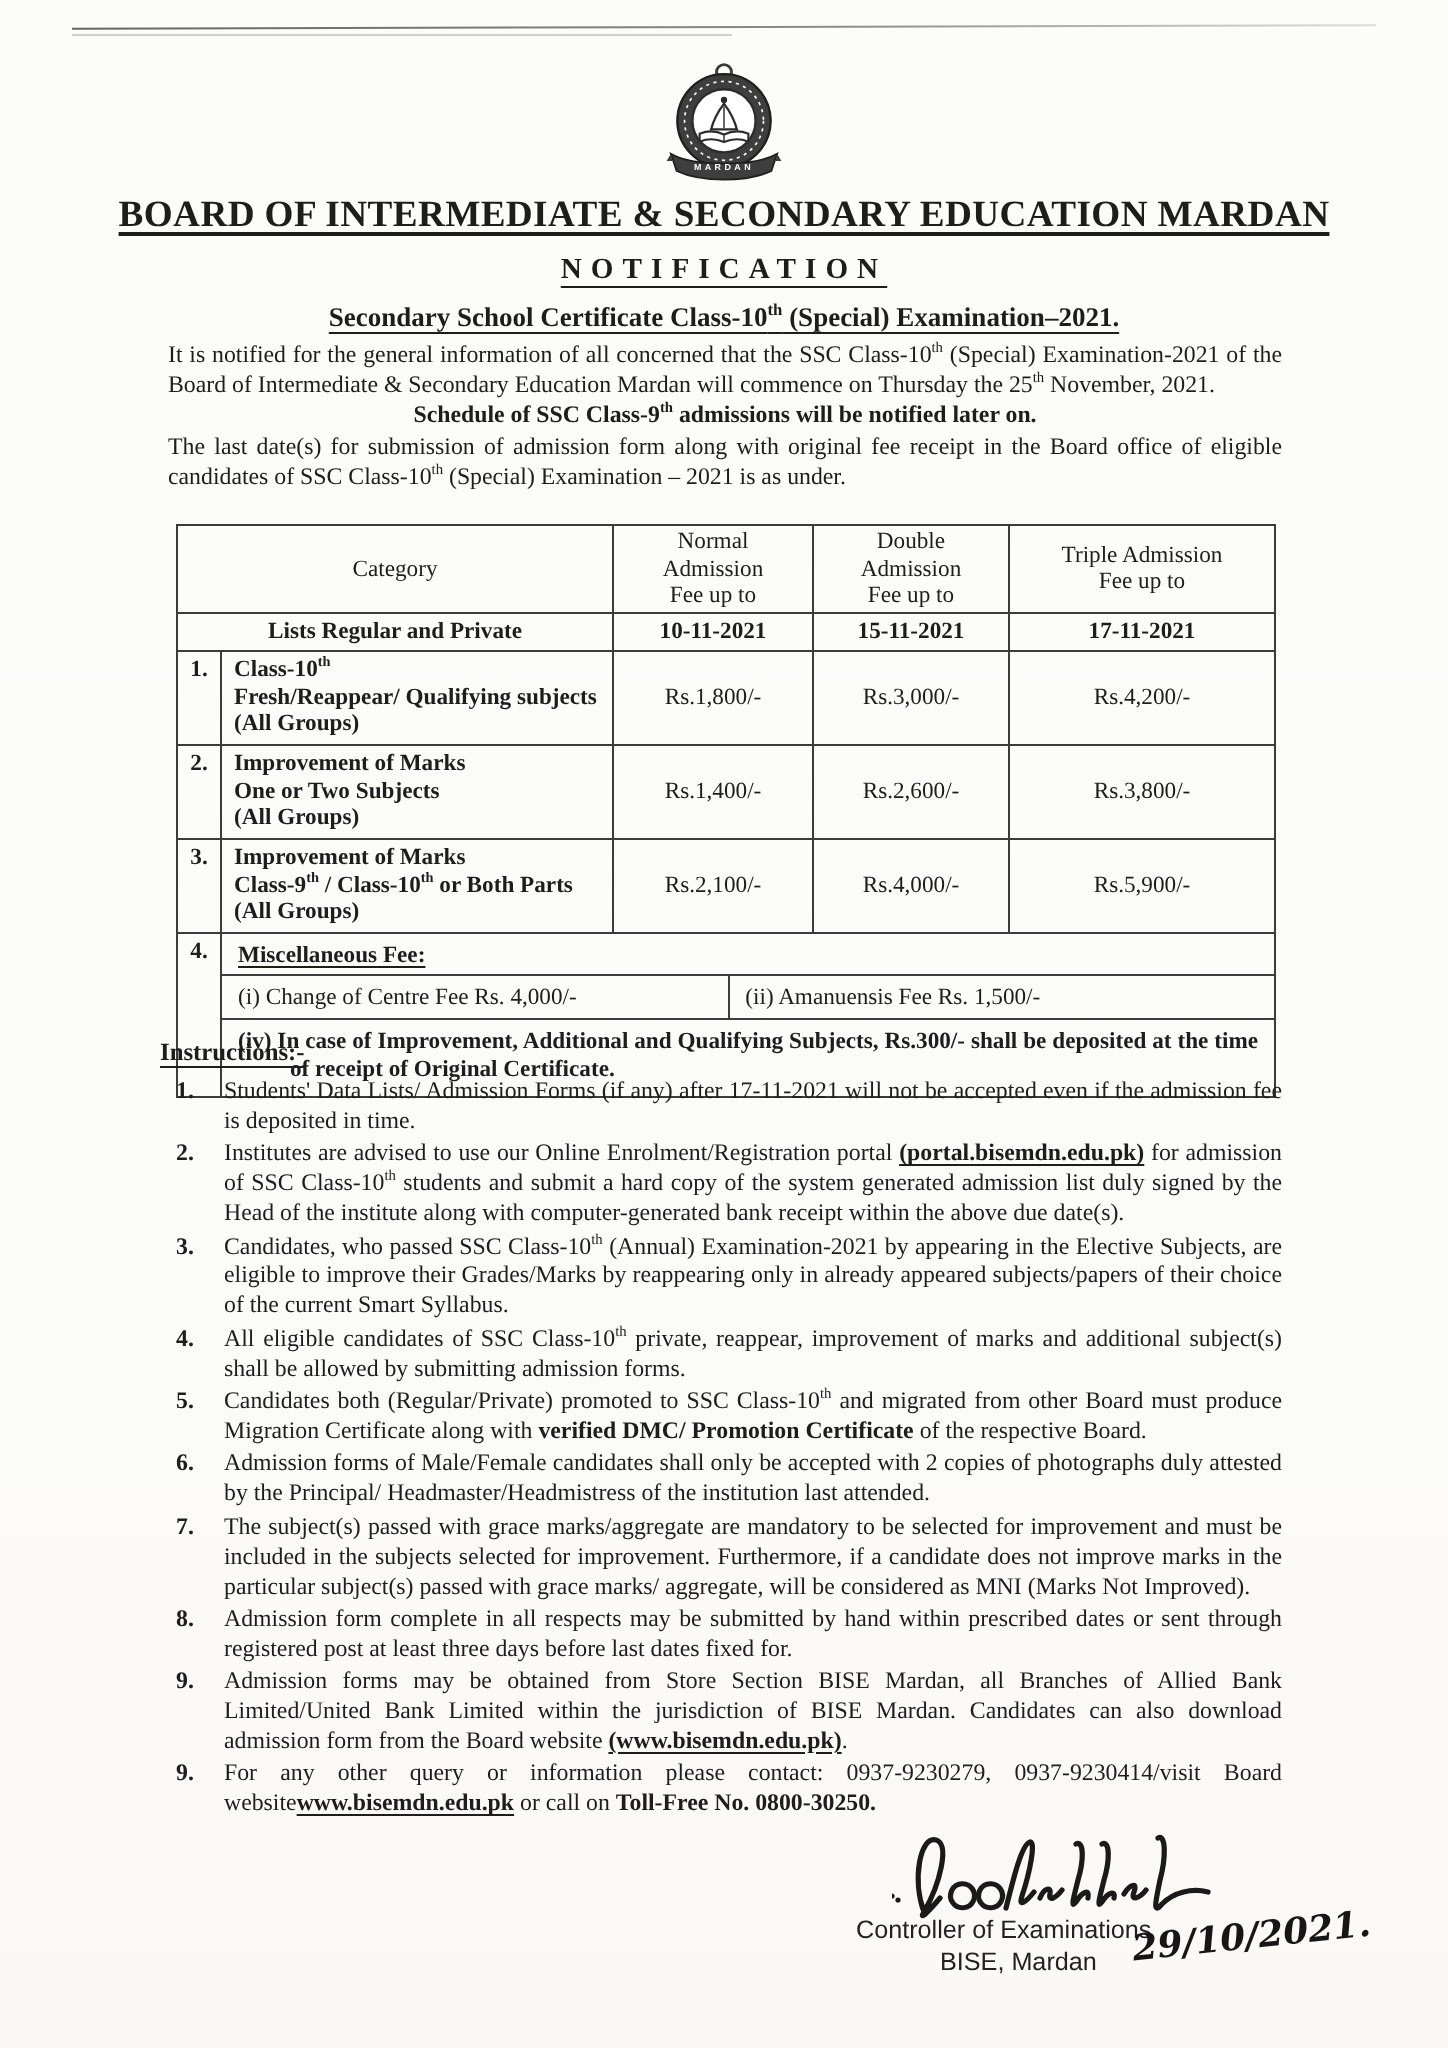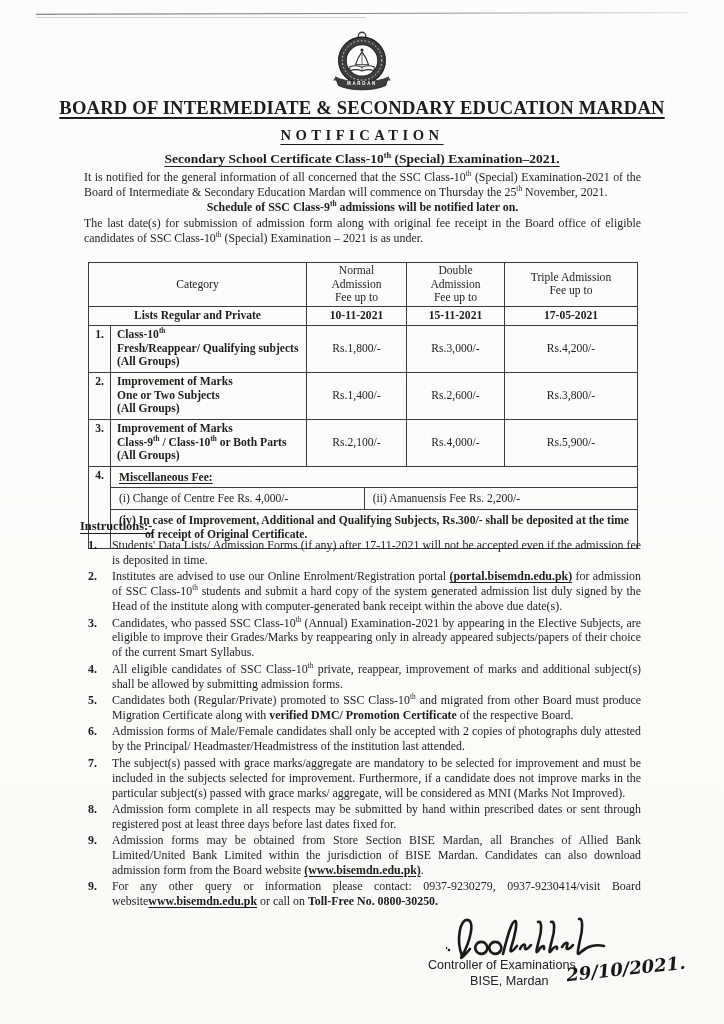--- a/index.html
+++ b/index.html
@@ -130,21 +130,21 @@
 Fee up to</td>
       <td class="ctr hdr">Double Admission
 Fee up to</td>
       <td class="ctr hdr">Triple Admission
 Fee up to</td>
     </tr>
     <tr>
       <td colspan="2" class="ctr sub">Lists Regular and Private</td>
       <td class="ctr sub">10-11-2021</td>
       <td class="ctr sub">15-11-2021</td>
-      <td class="ctr sub">17-05-2021</td>
+      <td class="ctr sub">17-11-2021</td>
     </tr>
     <tr>
       <td class="num">1.</td>
       <td class="cat">Class-10<sup>th</sup><br>Fresh/Reappear/ Qualifying subjects<br>(All Groups)</td>
       <td class="ctr">Rs.1,800/-</td>
       <td class="ctr">Rs.3,000/-</td>
       <td class="ctr">Rs.4,200/-</td>
     </tr>
     <tr>
       <td class="num">2.</td>
@@ -161,21 +161,21 @@
       <td class="ctr">Rs.5,900/-</td>
     </tr>
     <tr>
       <td class="num">4.</td>
       <td colspan="4" class="misc-wrap">
         <div class="misc-title">
           <span>Miscellaneous Fee:</span>
         </div>
         <div class="misc-cols">
           <div class="c1">(i) Change of Centre Fee Rs. 4,000/-</div>
-          <div class="c2">(ii) Amanuensis Fee Rs. 2,200/-</div>
+          <div class="c2">(ii) Amanuensis Fee Rs. 1,500/-</div>
         </div>
         <div class="misc-iv">(iv)  In case of Improvement, Additional and Qualifying Subjects, Rs.300/- shall be deposited at the time of receipt of Original Certificate.</div>
       </td>
     </tr>
   </tbody>
     </table>
 
   <div class="inst-head">Instructions:-</div>
   <div class="inst-list">
     <div class="inst-item">

